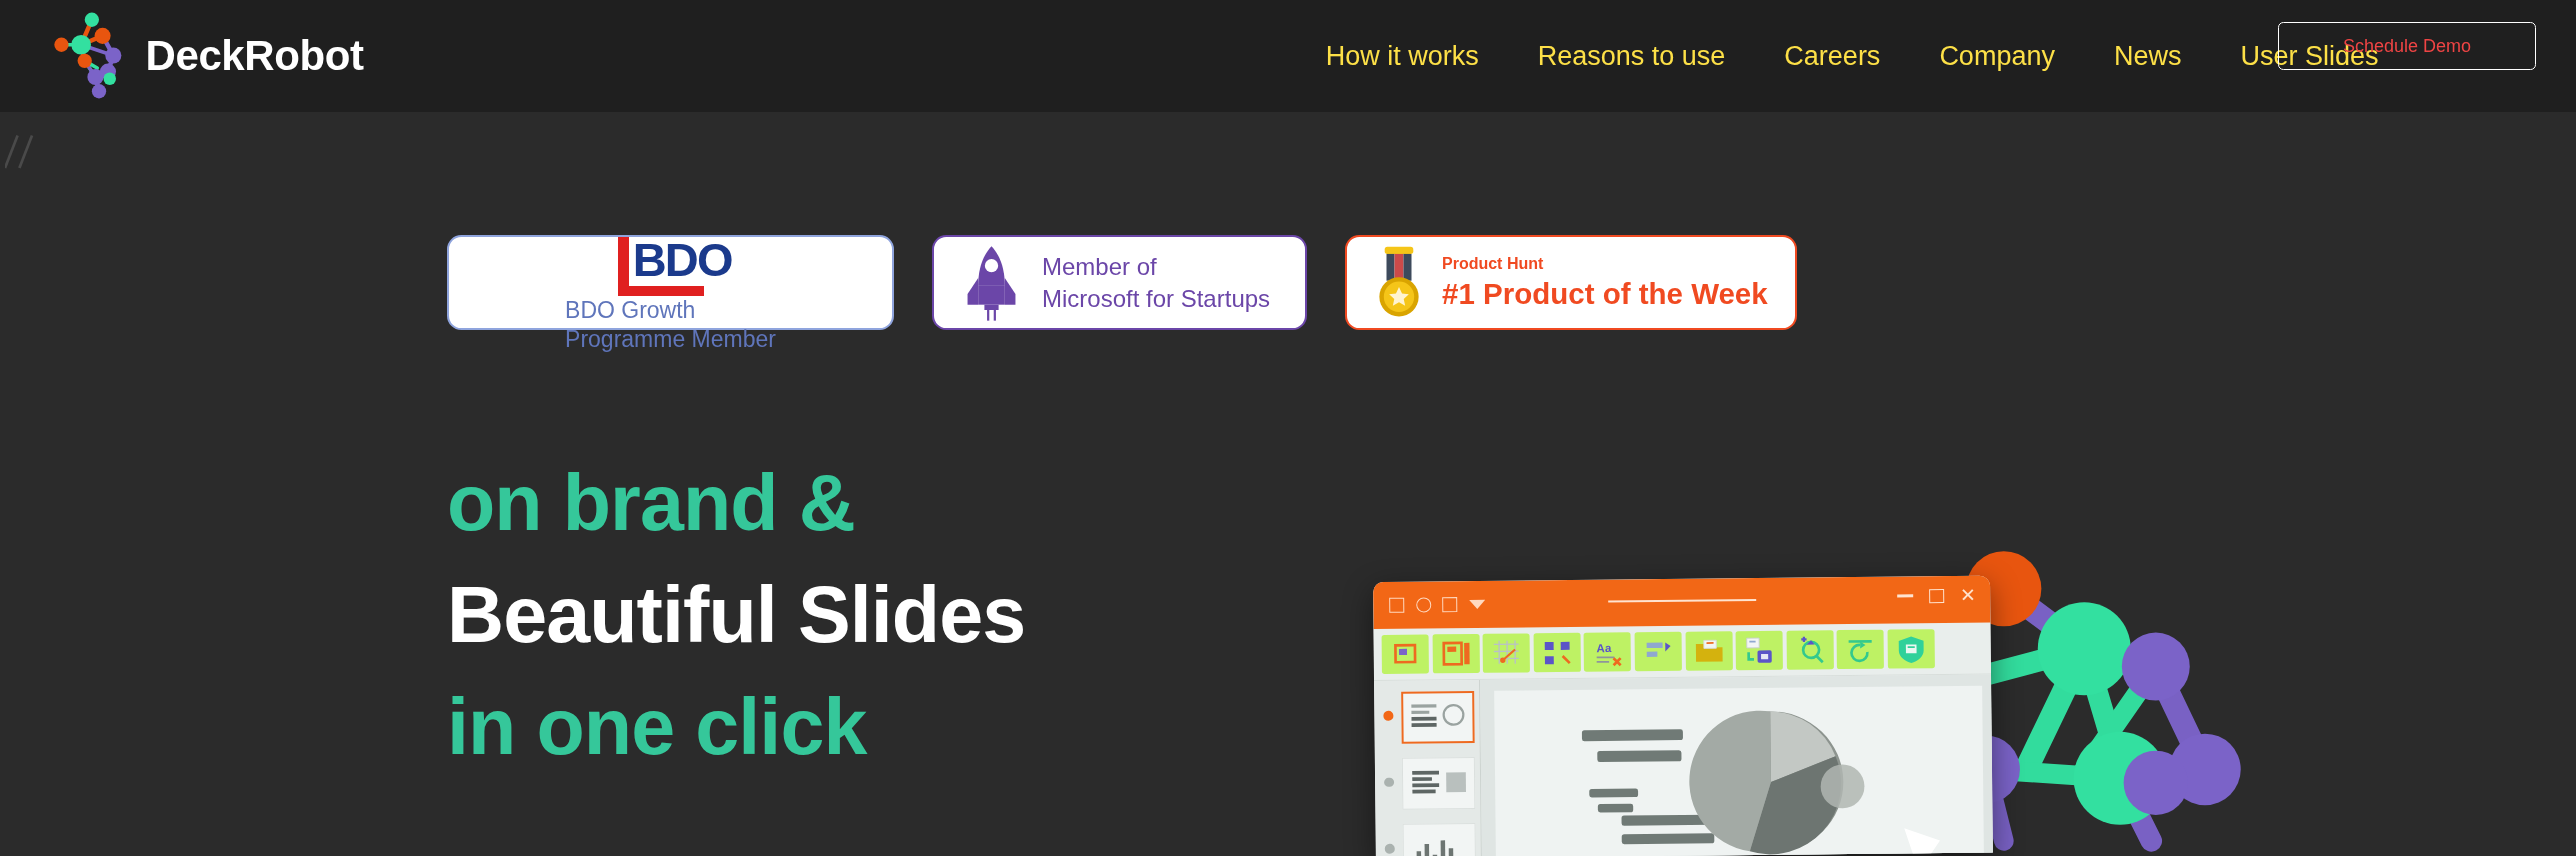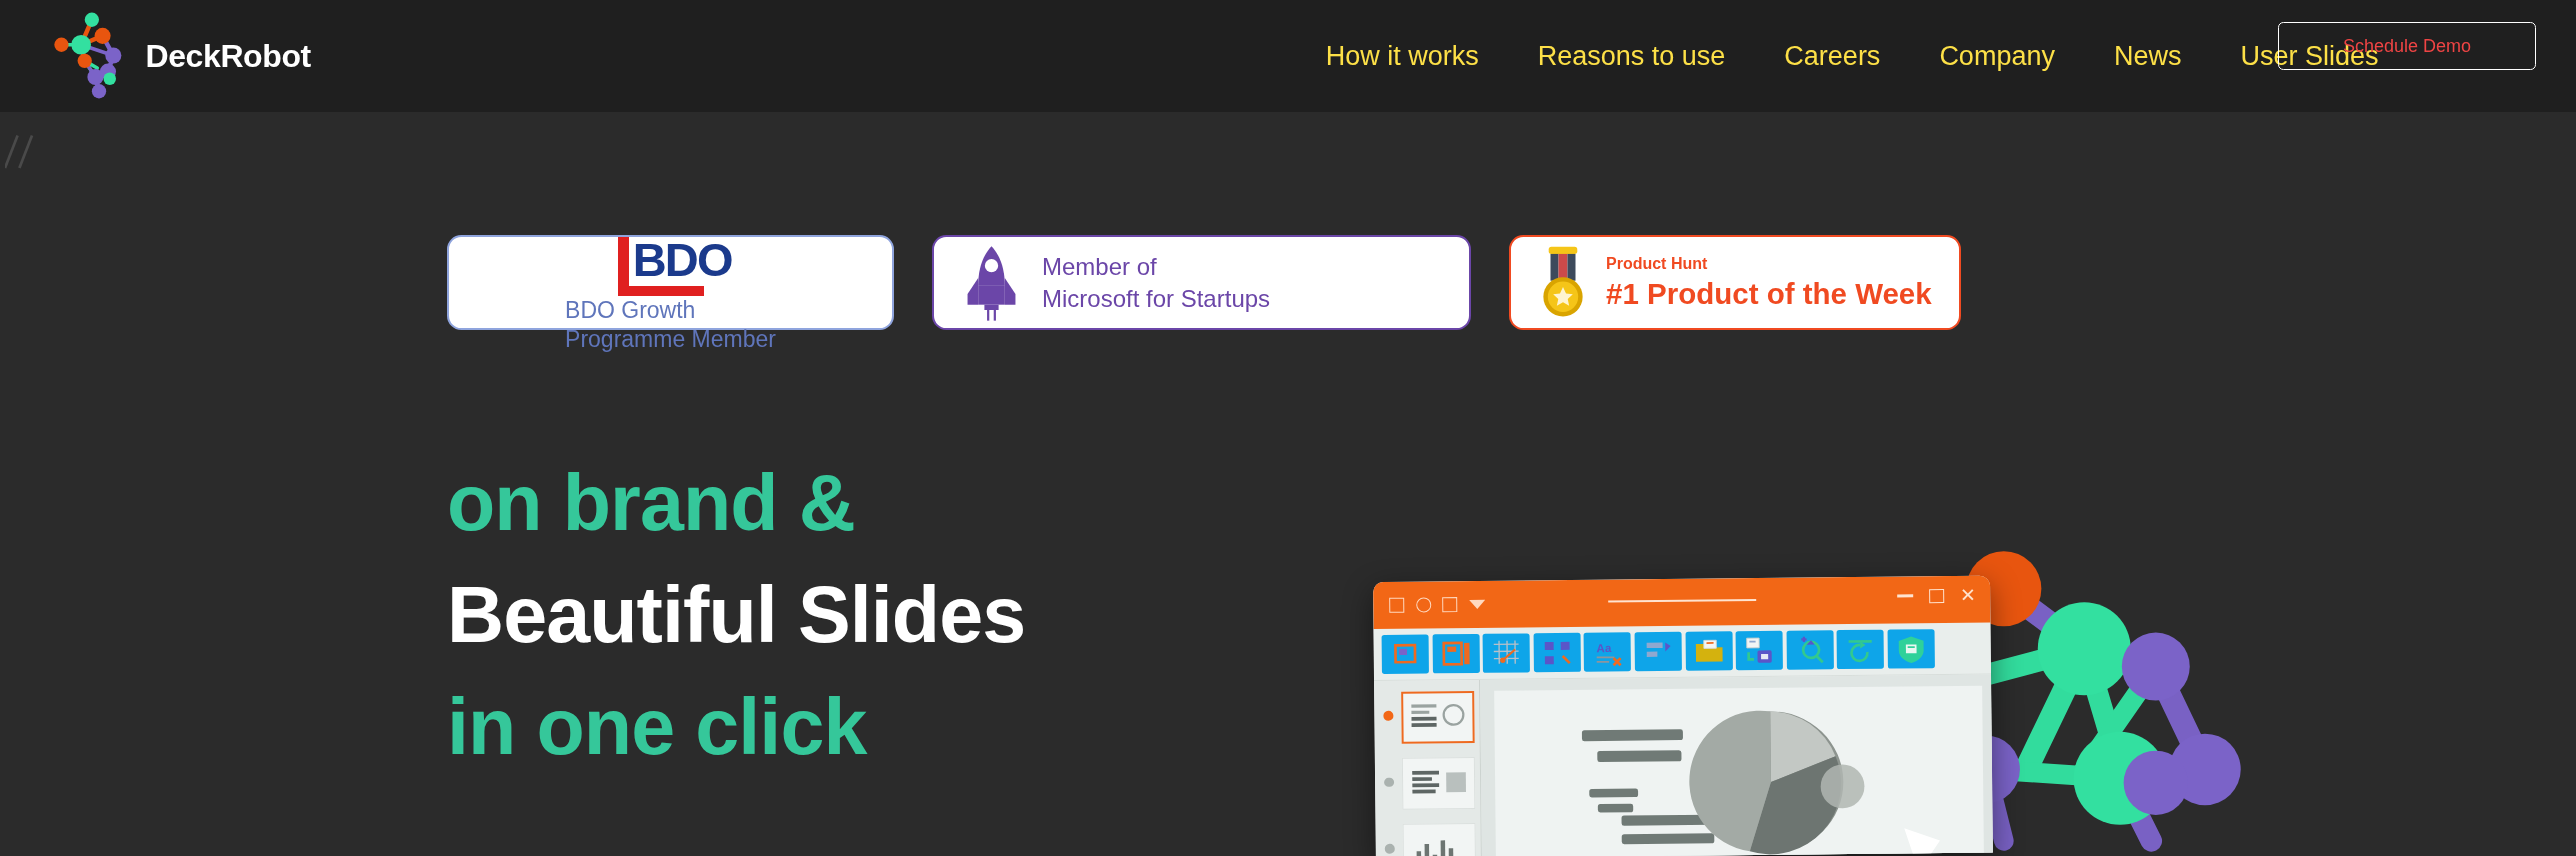--- a/index.html
+++ b/index.html
@@ -13,21 +13,21 @@
   .page { position:relative; width:2576px; height:857px; background:#2b2b2b; overflow:hidden; }
 
   
   .header {
     position:absolute; top:0; left:0; width:2576px; height:112px;
     background:#1f1f1f; display:flex; align-items:center; z-index:40;
   }
   .brand { position:absolute; left:40px; top:7.2px; display:flex; align-items:center; height:97px; }
   .brand-mark { width:93px; height:93px; position:relative; flex:none; }
   .brand-name {
-    color:#ffffff; font-size:32px; font-weight:bold; letter-spacing:-0.4px;
+    color:#ffffff; font-size:42px; font-weight:bold; letter-spacing:-0.4px;
     margin-left:12.5px; line-height:1; white-space:nowrap;
   }
 
   .nav { position:absolute; right:168px; top:0; height:112px; display:flex; align-items:center; gap:0; }
   .nav-item {
     color:#fde047; font-size:27px; line-height:1; white-space:nowrap;
     padding:0 29.5px; cursor:pointer; text-decoration:none;
   }
 
   .demo-btn {
@@ -42,21 +42,21 @@
   
   .slashes { position:absolute; left:5.4px; top:132px; width:54px; height:54px; z-index:5; }
 
   
   .badges { position:absolute; left:447px; top:235px; display:flex; gap:38px; z-index:20; }
   .badge {
     background:#ffffff; border-radius:14.3px; height:95px;
     display:flex; align-items:center; padding:0 23px; box-sizing:border-box;
   }
   .badge-bdo   { border:2.7px solid #8fa4dd; width:447px;flex-direction:column; }
-  .badge-ms    { border:2.7px solid #6b46a8; width:539px; padding-left:30px; }
+  .badge-ms    { border:2.7px solid #6b46a8; width:375px; padding-left:30px; }
   .badge-ph    { border:2.7px solid #f04a21; width:452px; padding-left:27px; }
 
   .bdo-logo { width:86px; height:59px; position:relative; flex:none; margin-right:19.7px; }
   .bdo-bracket { position:absolute; left:0; top:0; width:11.6px; height:59px; background:#e02020; }
   .bdo-base { position:absolute; left:0; bottom:0; width:86px; height:9.8px; background:#e02020; }
   .bdo-text {
     position:absolute; left:15px; top:-1.8px; color:#1b3a8c;
     font-size:47px; font-weight:bold; letter-spacing:-1.8px; line-height:1.05;
     font-family:"Liberation Sans", sans-serif;
   }
@@ -96,21 +96,21 @@
   .tb-bar { position:absolute; left:50%; transform:translateX(-50%); top:20.6px; width:148px; height:2.7px; background:#ffe3cf; }
   .tb-right { position:absolute; right:14.3px; top:12.5px; display:flex; align-items:center; gap:16px; }
   .wc-min { width:16px; height:2.7px; background:#ffe3cf; }
   .wc-max { width:14.3px; height:14.3px; border:1.8px solid #ffe3cf; }
   .wc-close { color:#ffe3cf; font-size:19px; line-height:14.3px; font-family:"Liberation Sans", sans-serif; }
 
   .ppt-toolbar {
     height:52px; background:#e9eeec; display:flex; align-items:center;
     gap:3.6px; padding:0 8px; border-bottom:0.9px solid #d8dedb;
   }
-  .tool { width:47px; height:39px; background:#0ea5e9; border-radius:2.7px; position:relative;text-align:center; }
+  .tool { width:47px; height:39px; background:#bef264; border-radius:2.7px; position:relative;text-align:center; }
 
   .ppt-body { display:flex; height:179px; background:#e4e9e7; }
   .ppt-side { width:106px; padding:10.7px 0 0 7.2px; position:relative; border-right:1.8px solid #ccd3d0; }
   .thumb-row { display:flex; align-items:flex-start; margin-bottom:14.3px; }
   .thumb-dot { width:9.8px; height:9.8px; border-radius:50%; background:#aab2af; margin:19.7px 8px 0 1.8px; flex:none; }
   .thumb-dot.active { background:#f26716; }
   .thumb { width:73px; height:52px; background:#f2f5f4; border:0.9px solid #dbe0de; position:relative; }
   .thumb.active { border:2.7px solid #ee6a20; }
   .ppt-canvas { flex:1; background:#dfe5e3; padding:14.3px; position:relative; }
   .slide { position:absolute; left:14.3px; top:10.7px; right:9px; bottom:0; background:#eff3f2; }

